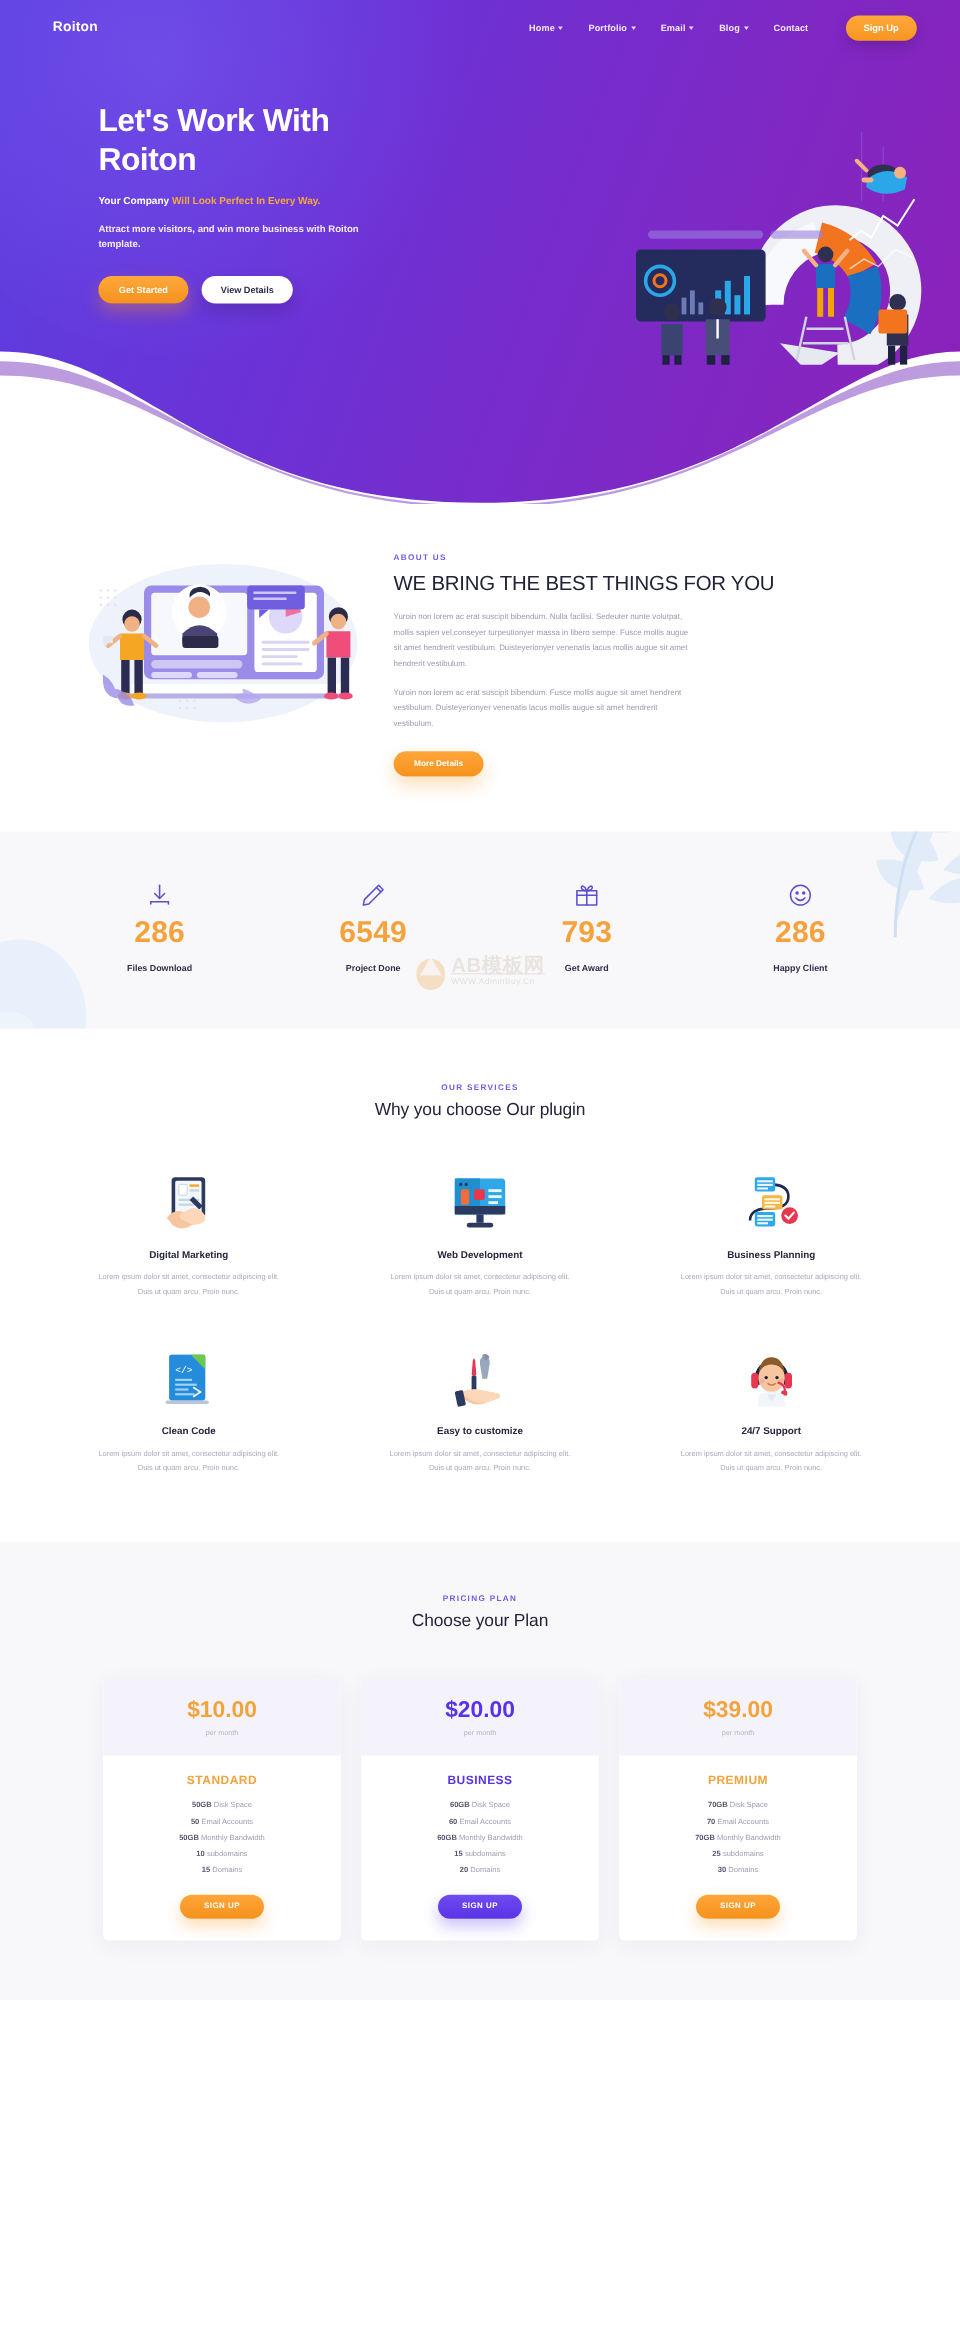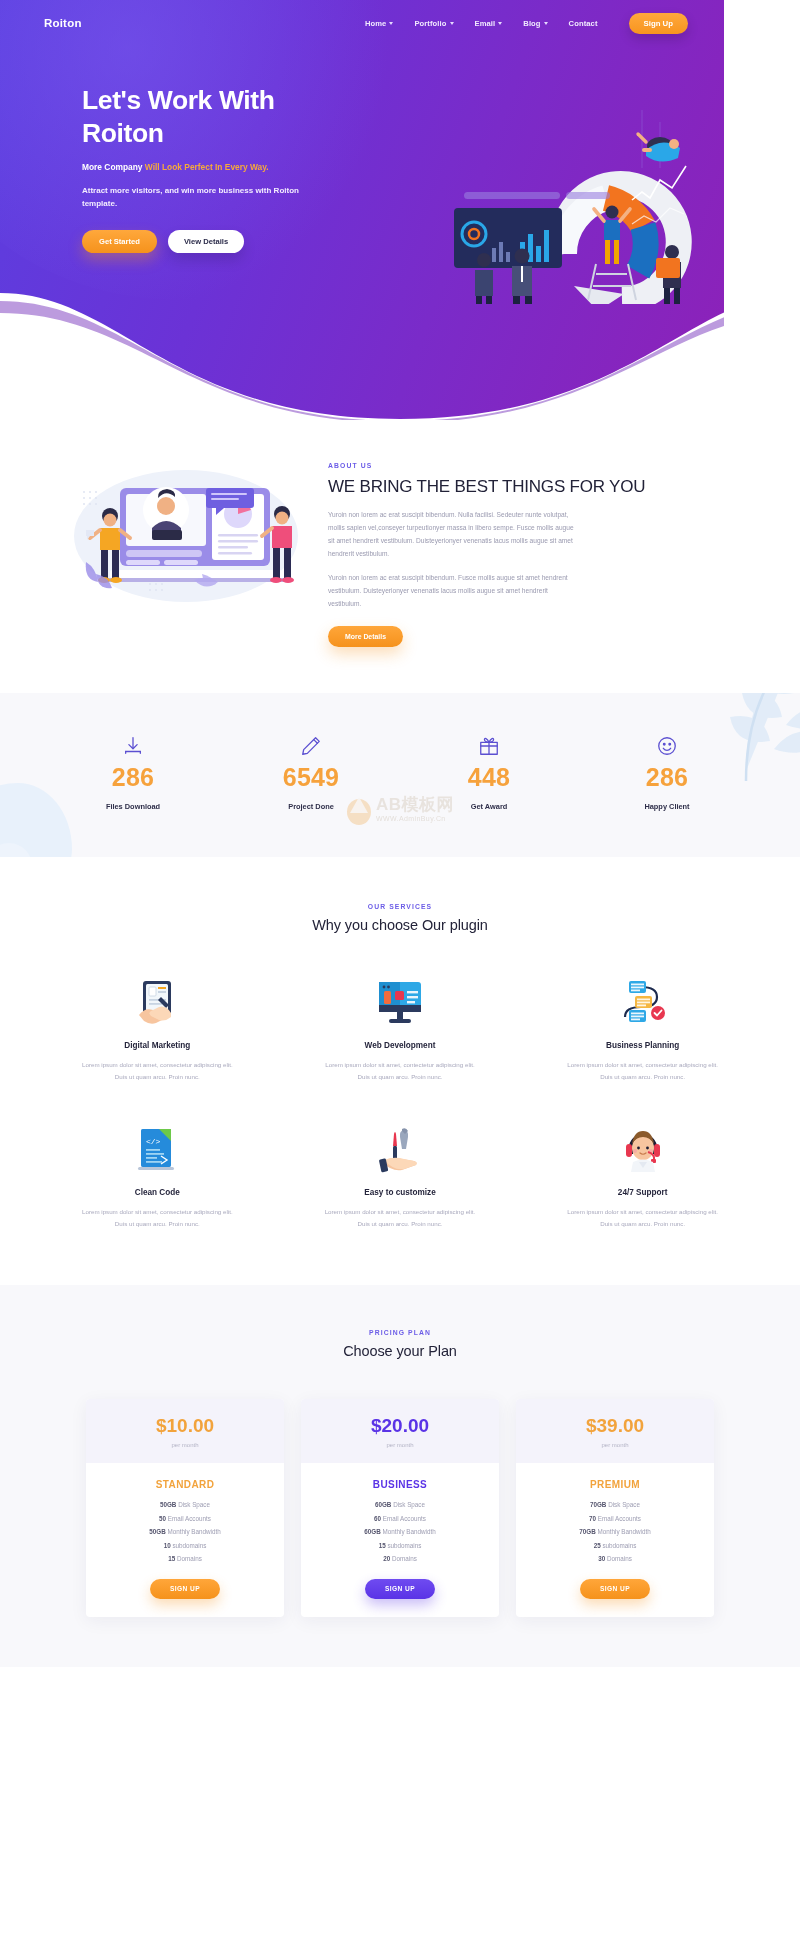--- a/index.html
+++ b/index.html
@@ -8,21 +8,21 @@
     font-family: "Liberation Sans", sans-serif;
     background: #ffffff;
     color: #3b3b56;
     -webkit-font-smoothing: antialiased;
   }
   .page { width: 800px; position: relative; overflow: hidden; }
 
   
   .hero {
     position: relative;
-    width: 724px;
+    width: 800px;
     height: 420px;
     background: linear-gradient(110deg, #5b3fe0 0%, #6b32d6 35%, #7a2bc9 62%, #8d21b8 100%);
     overflow: hidden;
   }
   .hero-glow {
     position: absolute; left: -80px; top: -120px;
     width: 520px; height: 420px; border-radius: 50%;
     background: radial-gradient(circle at 40% 40%, rgba(120,90,240,.55), rgba(120,90,240,0) 65%);
     pointer-events: none;
   }
@@ -146,21 +146,21 @@
   .leaf-right {
     position: absolute; right: -30px; top: -72px; width: 180px; height: 180px; z-index: 1;
   }
   .watermark {
     position: absolute; left: 50%; top: 100px; transform: translateX(-50%);
     z-index: 4; opacity: .5; pointer-events: none;
     display: flex; align-items: center; gap: 4px;
   }
   .wm-egg { width: 26px; height: 32px; }
   .wm-text { text-align: left; }
-  .wm-main { font-size: 17px; font-weight: 700; color: #d9cfc2; letter-spacing: .5px; line-height: 1; }
+  .wm-main { font-size: 17px; font-weight: 700; color: #d9cfc2; letter-spacing: .5px; line-height: 1; text-decoration: underline; }
   .wm-sub { font-size: 7px; color: #cfc5b8; letter-spacing: .4px; margin-top: 2px; }
 
   
   .services { background: #fff; padding: 46px 40px 56px; }
   .section-head { text-align: center; }
   .section-title {
     margin-top: 7px; font-size: 14.5px; color: #232339;
     font-weight: 400; letter-spacing: -.1px;
   }
   .service-grid {
@@ -240,21 +240,21 @@
         <button class="btn-signup-nav">Sign Up</button>
       </div>
     </nav>
 
     <div class="hero-inner">
       <h1 class="hero-title">
         <span>Let's Work With</span><br>
         <span>Roiton</span>
       </h1>
       <div class="hero-sub">
-        <span class="light">More Company</span>
+        <span class="light">Your Company</span>
         <span class="accent">Will Look Perfect In Every Way.</span>
       </div>
       <p class="hero-desc">Attract more visitors, and win more business with Roiton template.</p>
       <div class="hero-actions">
         <button class="btn-get-started">Get Started</button>
         <button class="btn-view-projects">View Details</button>
       </div>
     </div>
 
     <svg class="hero-art" viewBox="0 0 260 200">
@@ -479,21 +479,21 @@
       </div>
       <div class="counter">
         <div class="counter-icon">
           <svg width="22" height="22" viewBox="0 0 24 24" fill="none" stroke="#5b4fd1" stroke-width="1.4" stroke-linecap="round" stroke-linejoin="round">
             <rect x="3" y="8" width="18" height="13"></rect>
               <path d="M3 12h18"></path>
               <path d="M12 8v13"></path>
             <path d="M12 8C10 8 7 7 7 5s3-2 5 3c2-5 5-5 5-3s-3 3-5 3z"></path>
           </svg>
         </div>
-        <div class="counter-num">448</div>
+        <div class="counter-num">793</div>
         <div class="counter-label">Get Award</div>
       </div>
       <div class="counter">
         <div class="counter-icon">
           <svg width="22" height="22" viewBox="0 0 24 24" fill="none" stroke="#5b4fd1" stroke-width="1.4" stroke-linecap="round">
             <circle cx="12" cy="12" r="9"></circle>
               <circle cx="9" cy="10" r=".9" fill="#5b4fd1"></circle>
               <circle cx="15" cy="10" r=".9" fill="#5b4fd1"></circle>
             <path d="M8 14.5c1.2 1.6 2.6 2.2 4 2.2s2.8-.6 4-2.2"></path>
           </svg>

